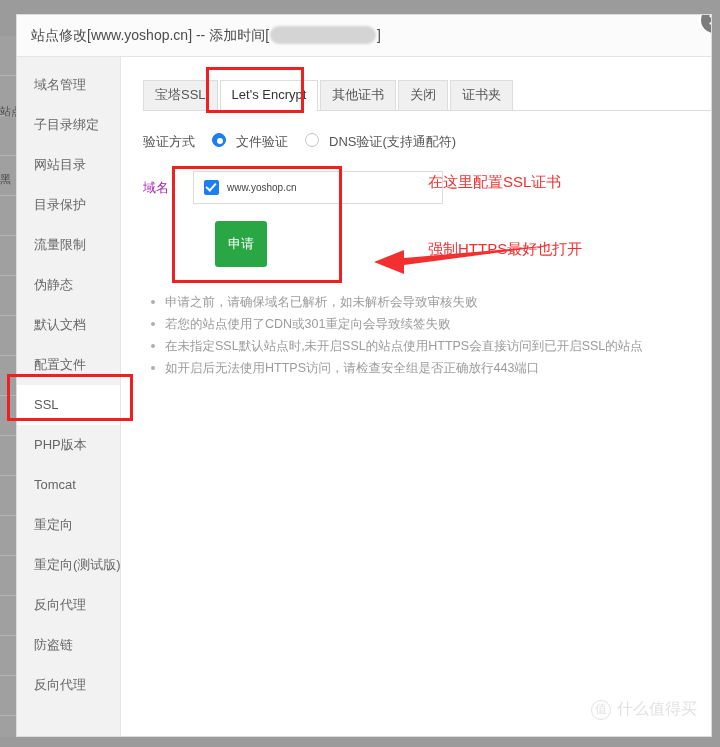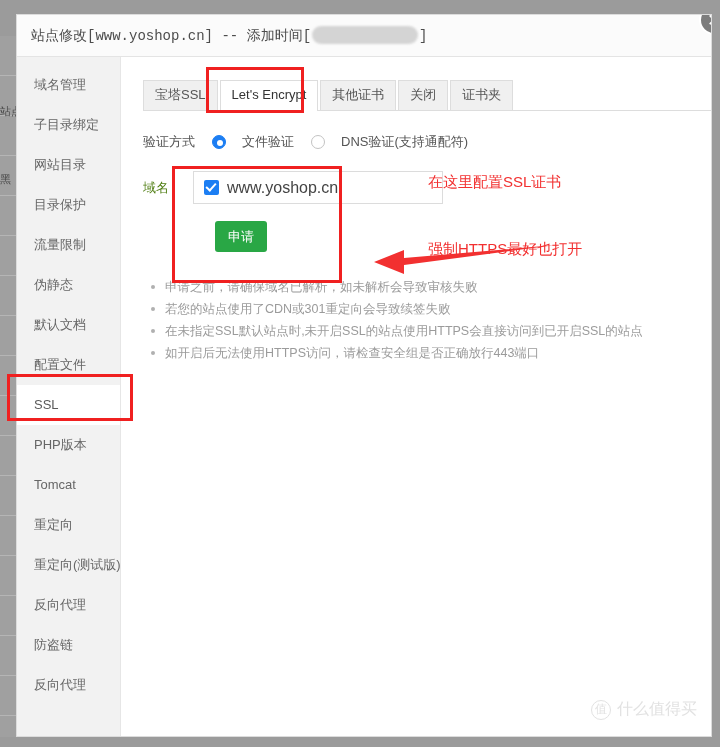--- a/index.html
+++ b/index.html
@@ -76,21 +76,20 @@
     background: #fbfbfb;
     border-bottom: 1px solid #e4e4e4;
     display: flex;
     align-items: center;
     padding-left: 14px;
   }
   .modal-title {
     font-size: 14px;
     color: #4c4c4c;
     white-space: nowrap;
-    font-family: Liberation Mono, monospace;
   }
   .title-redaction {
     display: inline-block;
     width: 106px; height: 18px;
     background: #d4d4d4;
     border-radius: 9px;
     vertical-align: -4px;
     margin: 0 1px;
     filter: blur(1.2px);
   }
@@ -207,22 +206,21 @@
   .verify-row {
     margin-top: 22px;
     display: flex;
     align-items: center;
     gap: 17px;
     font-size: 13px;
     color: #555555;
   }
   .radio-opt {
     display: flex;
-    align-items: center;
-    gap: 16px;
+    gap: 10px;
     cursor: pointer;
     white-space: nowrap;
   }
   .radio {
     width: 14px; height: 14px;
     border-radius: 50%;
     border: 1px solid #c3c3c3;
     background: #ffffff;
     position: relative;
     flex: 0 0 14px;
@@ -246,21 +244,21 @@
     position: relative;
     width: 300px;
   }
   .domain-row {
     display: flex;
     align-items: center;
     gap: 14px;
   }
   .domain-label {
     font-size: 13px;
-    color: #4d7c0f;
+    color: #a21caf;
     width: 36px;
   }
   .domain-input {
     flex: 1;
     height: 33px;
     border: 1px solid #dcdcdc;
     background: #ffffff;
     display: flex;
     align-items: center;
     padding: 0 10px;
@@ -277,28 +275,28 @@
   .checkbox::after {
     content: "";
     position: absolute;
     left: 4px; top: 1px;
     width: 4px; height: 8px;
     border: solid #ffffff;
     border-width: 0 2px 2px 0;
     transform: rotate(42deg);
   }
   .domain-text {
-    font-size: 16px;
+    font-size: 10px;
     color: #444444;
     white-space: nowrap;
     text-align: center;
   }
   .apply-btn {
     margin: 17px 0 0 72px;
-    width: 52px; height: 31px;
+    width: 52px; height: 46px;
     background: #29a745;
     color: #ffffff;
     font-size: 13px;
     border: none;
     border-radius: 3px;
     cursor: pointer;
     font-family: "Liberation Sans", sans-serif;
   }
 
   

